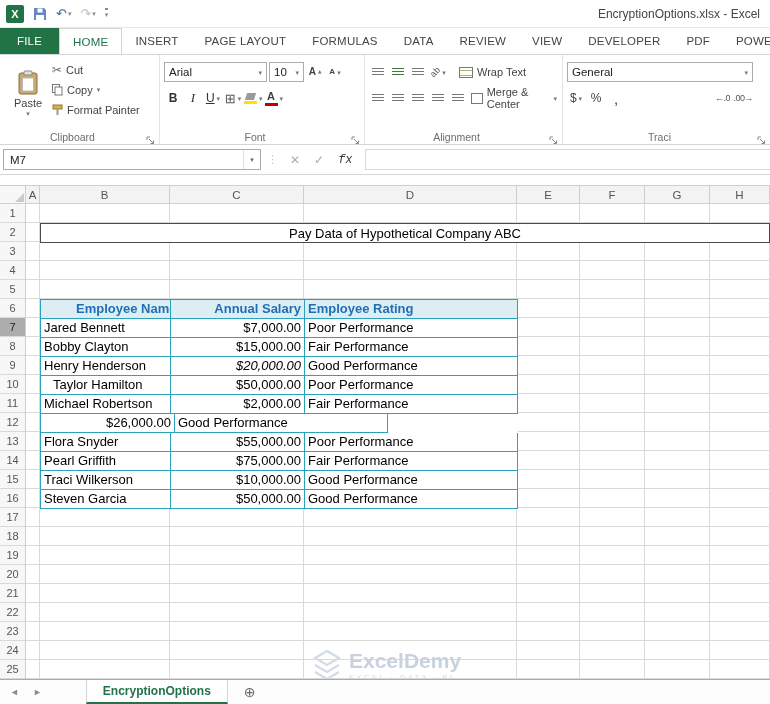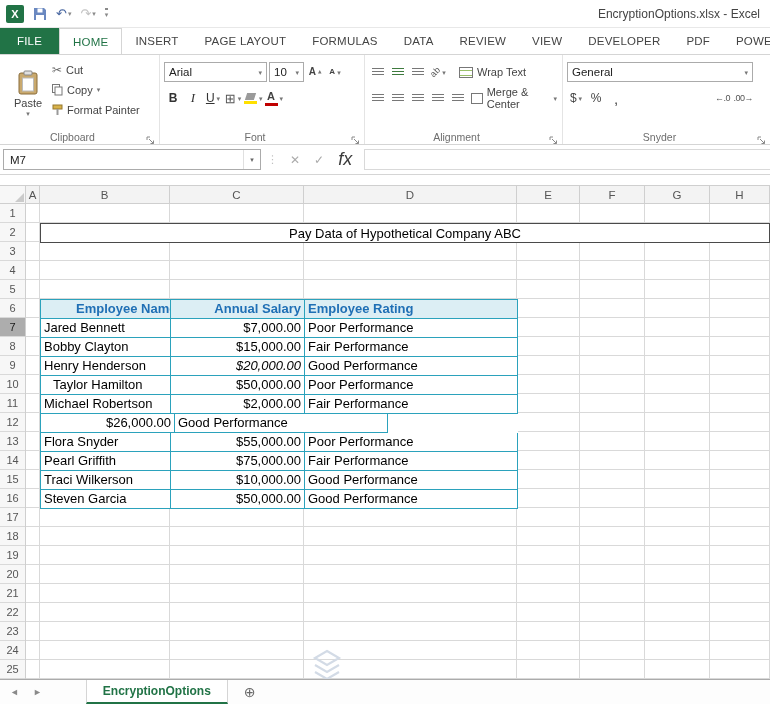--- a/index.html
+++ b/index.html
@@ -59,21 +59,21 @@
   .decic{font-size:9px;color:#555;letter-spacing:-0.5px;}
 
   
   .fbar{height:30px;display:flex;align-items:center;background:#fff;border-bottom:1px solid #D5D5D5;box-sizing:border-box;padding:0 0 0 3px;}
   .namebox{width:258px;height:21px;border:1px solid #ABABAB;box-sizing:border-box;background:#fff;display:flex;align-items:center;font-size:11.5px;color:#222;}
   .namebox .nbtext{padding-left:6px;flex:1;}
   .namebox .nbarrow{width:16px;align-self:stretch;border-left:1px solid #E0E0E0;display:flex;align-items:center;justify-content:center;font-size:7px;color:#666;}
   .fdots{color:#C0C0C0;font-size:11px;margin:0 8px 0 6px;}
   .fbtns{display:flex;align-items:center;gap:14px;margin:0 12px 0 4px;}
   .fcancel,.fenter{color:#ABABAB;font-size:12px;}
-  .ffx{font-family:Liberation Sans, sans-serif;font-style:italic;font-size:18px;color:#3a3a3a;}
+  .ffx{font-family:Liberation Mono, monospace;font-style:italic;font-size:12px;color:#3a3a3a;}
   .ffield{flex:1;height:21px;border:1px solid #D9D9D9;border-right:none;background:#fff;box-sizing:border-box;font-size:12px;}
 
   .fspacer{height:10px;background:#fff;}
 
   
   .colhdr-row{height:19px;display:flex;background:#F3F3F3;border-top:1px solid #CFCFCF;border-bottom:1px solid #CFCFCF;box-sizing:border-box;}
   .corner{width:26px;position:relative;border-right:1px solid #CFCFCF;box-sizing:border-box;background:#F7F7F7;}
   .corner .tri{position:absolute;right:1px;bottom:1px;width:0;height:0;border-left:9px solid transparent;border-bottom:9px solid #CBCBCB;}
   .colhdrs{display:flex;flex:1;}
   .colhdr{box-sizing:border-box;border-right:1px solid #CFCFCF;display:flex;align-items:center;justify-content:center;font-size:11.5px;color:#555;height:100%;}
@@ -303,21 +303,21 @@
             <span class="numsym" style="font-size:15px;">,</span>
           </span>
         <span style="flex:1;"></span>
         <span class="ibtn">
             <span class="decic">←.0</span>
           </span>
         <span class="ibtn" style="margin-right:14px;">
             <span class="decic">.00→</span>
           </span>
       </div>
-      <span class="grp-label">Snyder</span>
+      <span class="grp-label">Traci</span>
       <span class="launcher"><svg width="10" height="10" viewBox="0 0 10 10">
             <path d="M1 4 V1 H4 M3 3 L7.5 7.5 M7.5 4.5 V7.5 H4.5" fill="none" stroke="#8a8a8a"></path>
           </svg></span>
     </div>
   </div>
 
   <div class="fbar">
     <div class="namebox">
       <span class="nbtext">M7</span>
       <span class="nbarrow">▾</span>
@@ -436,20 +436,24 @@
           </div>
         </div>
       <div class="watermark">
         <svg width="30" height="34" viewBox="0 0 30 34">
           <g fill="none" stroke="#D3DBE6" stroke-width="2.2">
             <path d="M15 2 L27 9 15 16 3 9 Z"></path>
             <path d="M3 16 L15 23 27 16"></path>
             <path d="M3 23 L15 30 27 23"></path>
           </g>
         </svg>
+        <div class="wm-txt">
+          <span class="wm-name">ExcelDemy</span>
+          <span class="wm-tag">EXCEL · DATA · BI</span>
+        </div>
       </div>
     <div class="vline" style="left: 13px;"></div>
         <div class="vline" style="left: 143px;"></div>
         <div class="vline" style="left: 277px;"></div>
         <div class="vline" style="left: 490px;"></div>
         <div class="vline" style="left: 553px;"></div>
         <div class="vline" style="left: 618px;"></div>
         <div class="vline" style="left: 683px;"></div>
         <div class="vline" style="left: 743px;"></div>
       </div>

